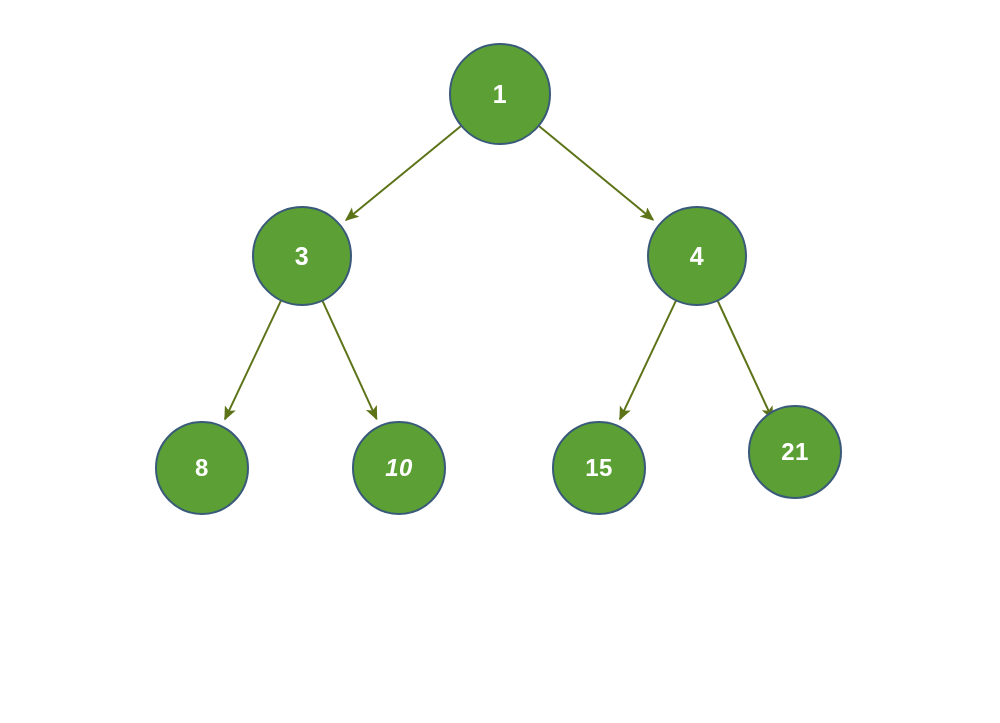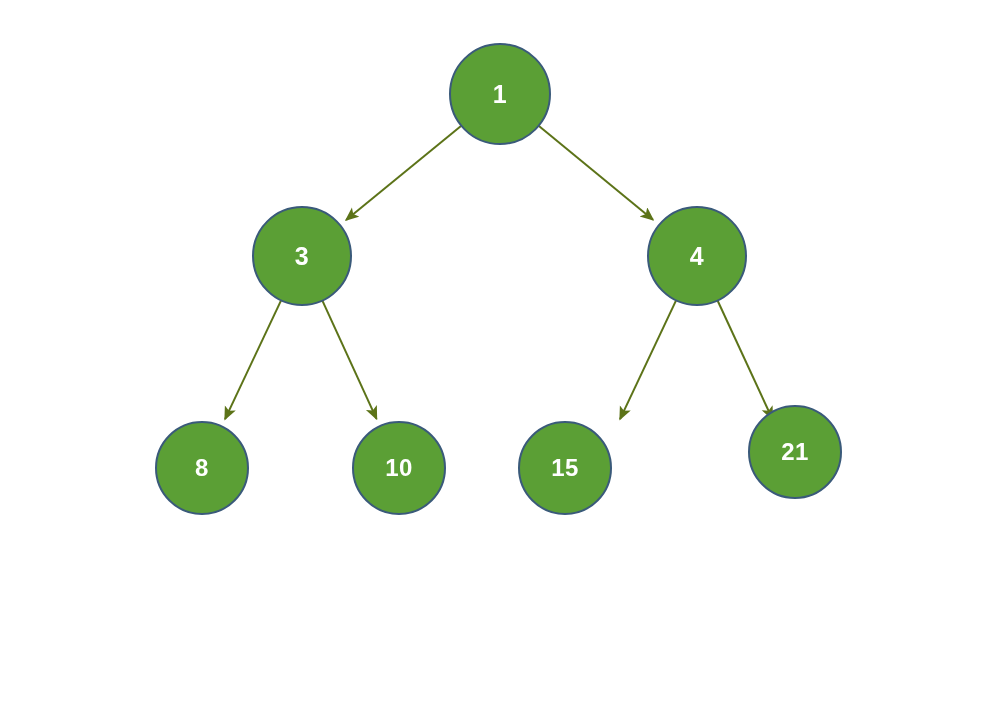--- a/index.html
+++ b/index.html
@@ -74,22 +74,22 @@
       <div class="tree-node level-mid" style="left: 252px; top: 206px; width: 100px; height: 100px; background: rgb(91, 159, 53); border-color: rgb(58, 90, 122);">
         <span class="node-label" style="color: rgb(255, 255, 255);">3</span>
       </div>
       <div class="tree-node level-mid" style="left: 647px; top: 206px; width: 100px; height: 100px; background: rgb(91, 159, 53); border-color: rgb(58, 90, 122);">
         <span class="node-label" style="color: rgb(255, 255, 255);">4</span>
       </div>
       <div class="tree-node level-leaf" style="left: 155px; top: 421px; width: 94px; height: 94px; background: rgb(91, 159, 53); border-color: rgb(58, 90, 122);">
         <span class="node-label" style="color: rgb(255, 255, 255);">8</span>
       </div>
       <div class="tree-node level-leaf" style="left: 352px; top: 421px; width: 94px; height: 94px; background: rgb(91, 159, 53); border-color: rgb(58, 90, 122);">
-        <span class="node-label" style="color: rgb(255, 255, 255);">10</span>
+        <span class="node-label" style="color: rgb(255, 255, 255); font-style: italic;">10</span>
       </div>
-      <div class="tree-node level-leaf" style="left: 518px; top: 421px; width: 94px; height: 94px; background: rgb(91, 159, 53); border-color: rgb(58, 90, 122);">
+      <div class="tree-node level-leaf" style="left: 552px; top: 421px; width: 94px; height: 94px; background: rgb(91, 159, 53); border-color: rgb(58, 90, 122);">
         <span class="node-label" style="color: rgb(255, 255, 255);">15</span>
       </div>
       <div class="tree-node level-leaf" style="left: 748px; top: 405px; width: 94px; height: 94px; background: rgb(91, 159, 53); border-color: rgb(58, 90, 122);">
         <span class="node-label" style="color: rgb(255, 255, 255);">21</span>
       </div>
     </div>
 </div>
 
 </body></html>

